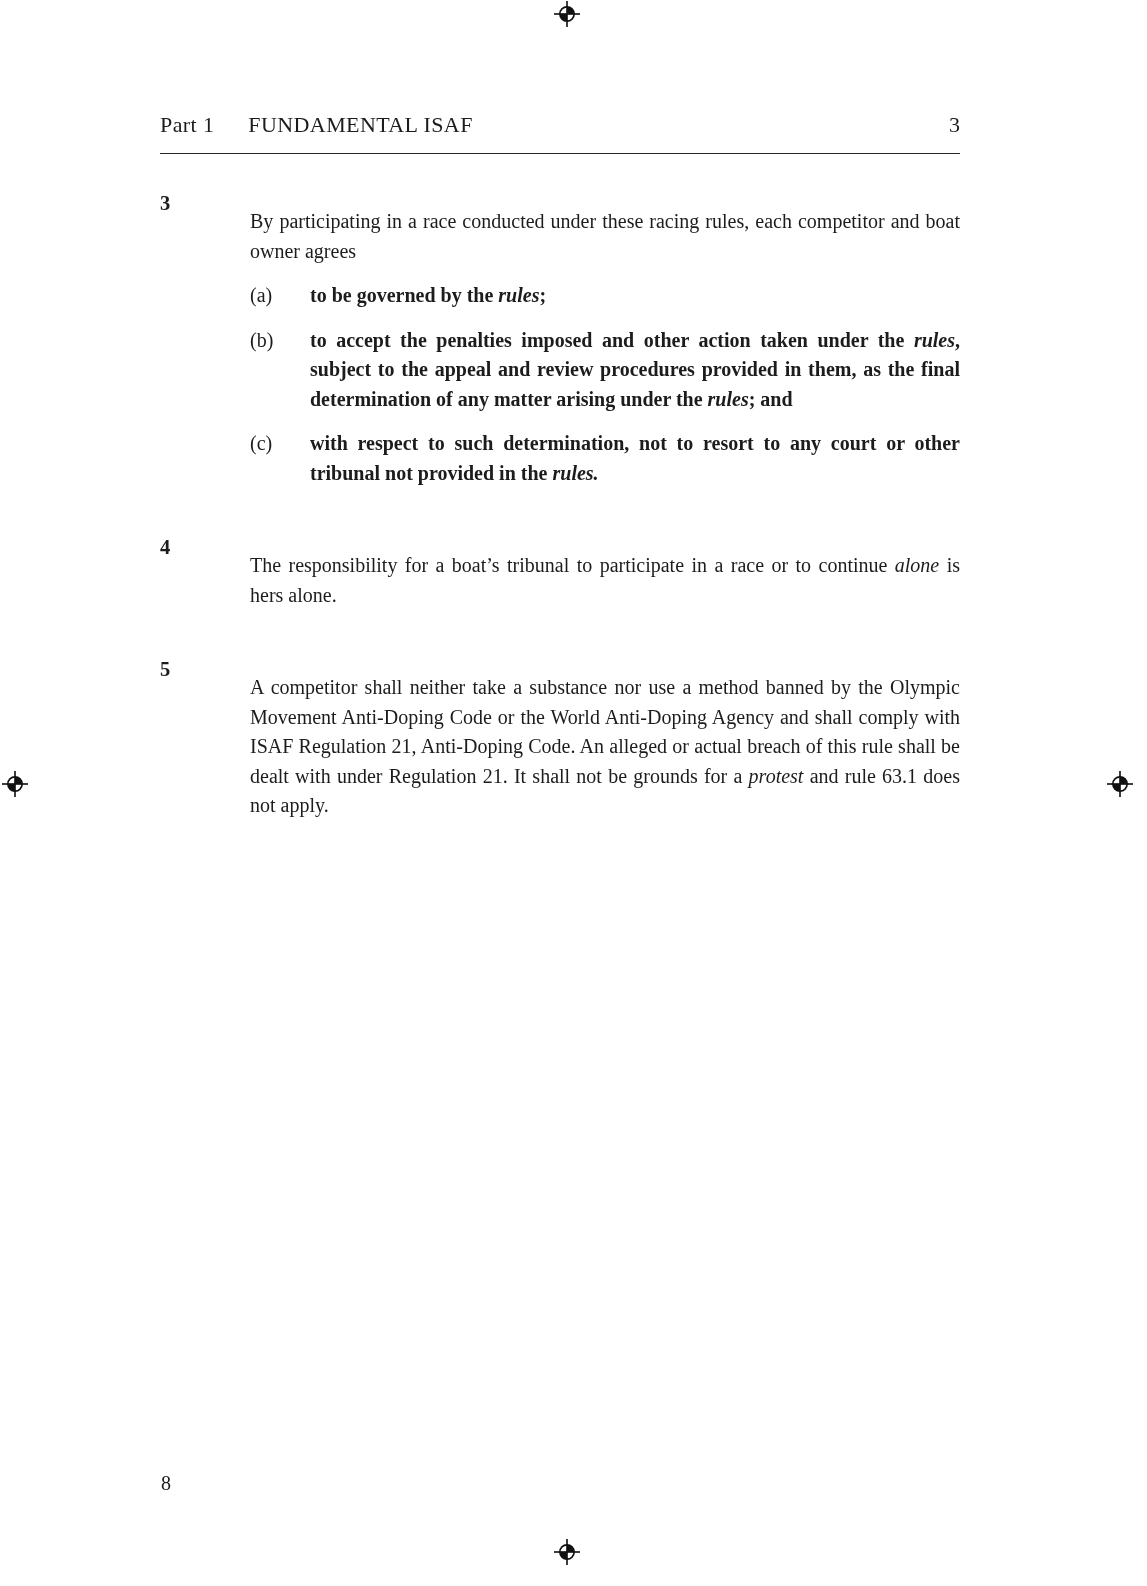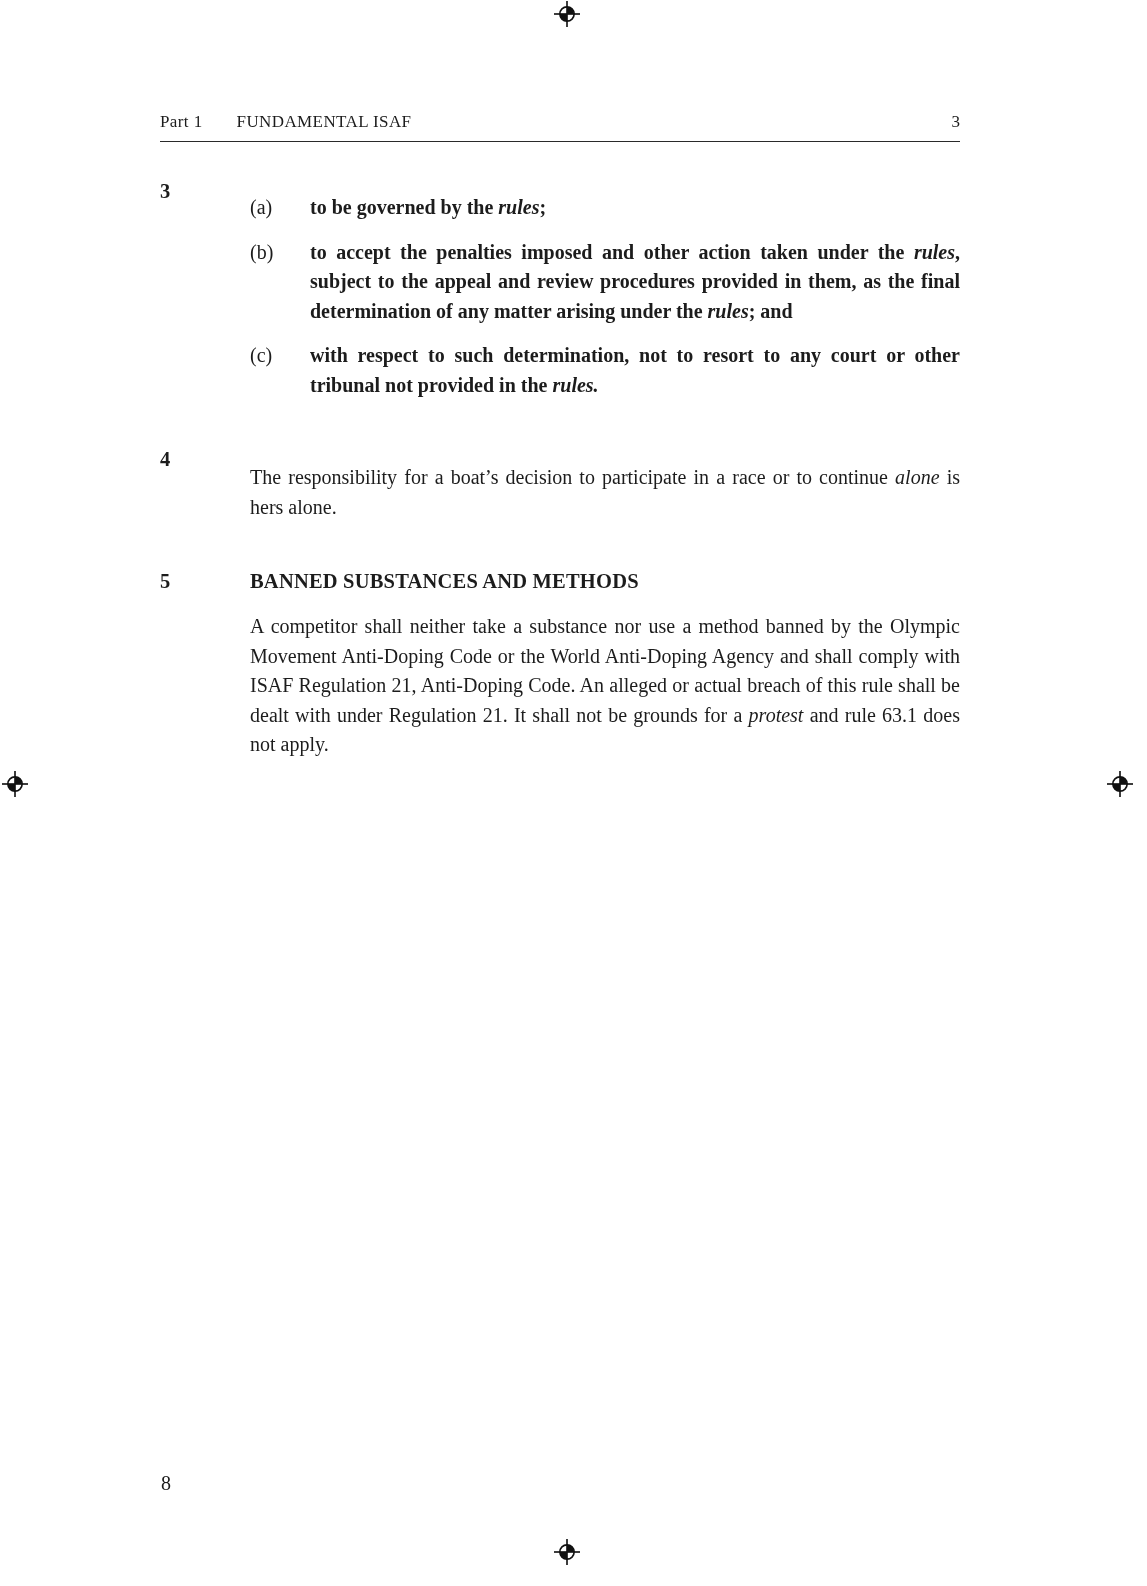--- a/index.html
+++ b/index.html
@@ -28,23 +28,23 @@
 
   .content {
     position: absolute;
     left: 160px;
     top: 112px;
     width: 800px;
   }
   .header {
     display: flex;
     align-items: center;
-    font-size: 17px;
+    font-size: 22px;
     letter-spacing: 0.4px;
-    padding-bottom: 9px;
+    padding-bottom: 15px;
     border-bottom: 1.6px solid #2a2a2a;
   }
   .header .part { margin-right: 34px; }
   .header .spacer { flex: 1; }
   .header .pageno { letter-spacing: 0; }
 
   .section {
     display: flex;
     margin-top: 36px;
   }
@@ -142,49 +142,49 @@
       <span class="title">FUNDAMENTAL ISAF</span>
       <span class="spacer"></span>
       <span class="pageno">3</span>
     </div>
 
     <div id="sections">
   <div class="section">
     <div class="section-number">3</div>
     <div class="section-content">
       <div class="section-body">
+              <div class="paragraph"><span>By participating in a race conducted under these racing rules, each competitor and boat owner agrees</span></div>
               <div class="list-item">
                 <span class="item-label">(a)</span>
                 <span class="item-text"><span>to be governed by the </span><em>rules</em><span>;</span></span>
               </div>
               <div class="list-item">
                 <span class="item-label">(b)</span>
                 <span class="item-text"><span>to accept the penalties imposed and other action taken under the </span><em>rules</em><span>, subject to the appeal and review procedures provided in them, as the final determination of any matter arising under the </span><em>rules</em><span>; and</span></span>
               </div>
               <div class="list-item">
                 <span class="item-label">(c)</span>
                 <span class="item-text"><span>with respect to such determination, not to resort to any court or other tribunal not provided in the </span><em>rules.</em></span>
               </div>
             </div>
     </div>
   </div>
 
   <div class="section gap-large">
     <div class="section-number">4</div>
     <div class="section-content">
       <div class="section-body">
-              <div class="paragraph"><span>The responsibility for a boat’s decision to participate in a race or to continue </span><em>alone</em><span> is hers alone.</span></div>
+              <div class="paragraph"><span>The responsibility for a boat’s tribunal to participate in a race or to continue </span><em>alone</em><span> is hers alone.</span></div>
             </div>
     </div>
   </div>
 
   <div class="section gap-large">
     <div class="section-number">5</div>
     <div class="section-content">
-      <div class="section-heading">BANNED SUBSTANCES AND METHODS</div>
       <div class="section-body">
               <div class="paragraph"><span>A competitor shall neither take a substance nor use a method banned by the Olympic Movement Anti-Doping Code or the World Anti-Doping Agency and shall comply with ISAF Regulation 21, Anti-Doping Code. An alleged or actual breach of this rule shall be dealt with under Regulation 21. It shall not be grounds for a </span><em>protest</em><span> and rule 63.1 does not apply.</span></div>
             </div>
     </div>
   </div>
 </div>
   </div>
 
   <div class="footer-pageno">8</div>
 </div>

